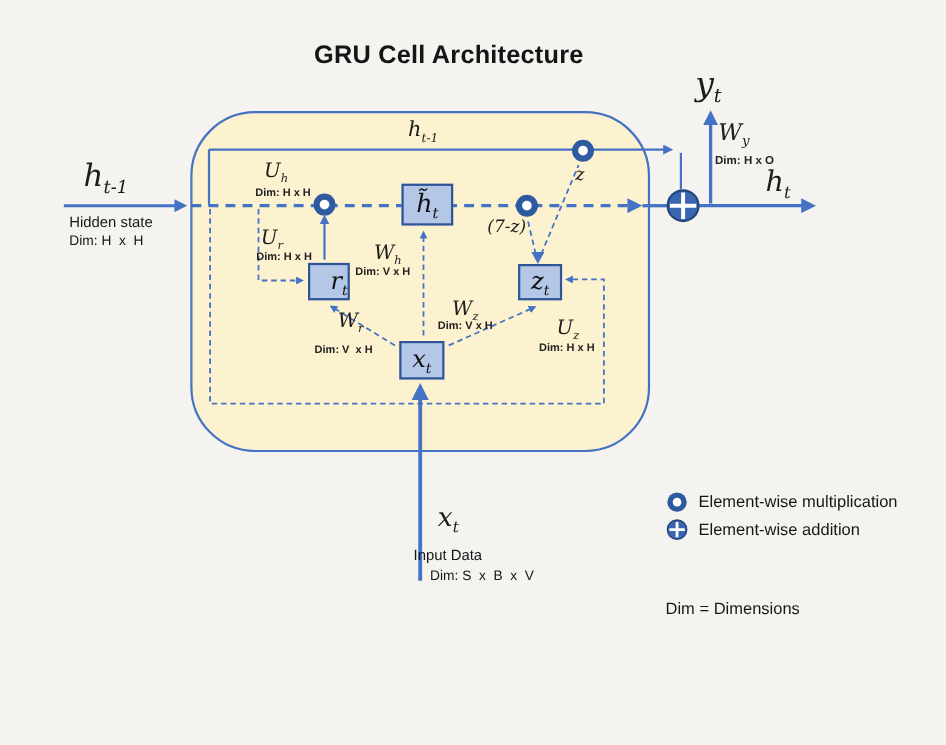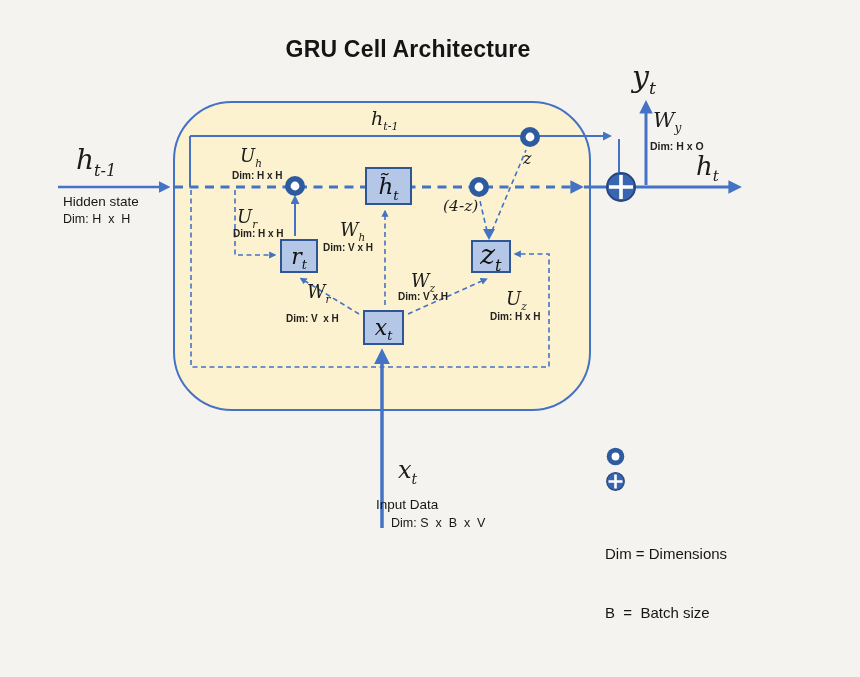--- a/index.html
+++ b/index.html
@@ -112,24 +112,24 @@
       <path d="M581,187 H605 M593,175 V199" stroke="#ffffff" stroke-width="3.6"></path>
       <circle cx="593" cy="187" r="2.4" fill="#ffffff"></circle>
     </g>
   </svg>
 
   <div class="title">GRU Cell Architecture</div>
 
   <div class="node" style="left:337px;top:167px;width:47px;height:38px;font-size:23px;align-items:center;">
     <span><span>h̃</span><sub>t</sub></span>
   </div>
-  <div class="node" style="left:252px;top:239px;width:38px;height:34px;font-size:22px;">
+  <div class="node" style="left:252px;top:239px;width:38px;height:34px;font-size:22px;justify-content:flex-end;">
     <span><span>r</span><sub>t</sub></span>
   </div>
-  <div class="node" style="left:443px;top:240px;width:40px;height:33px;font-size:28px;align-items:flex-end;">
+  <div class="node" style="left:443px;top:240px;width:40px;height:33px;font-size:22px;">
     <span><span>z</span><sub>t</sub></span>
   </div>
   <div class="node" style="left:335px;top:310px;width:41px;height:35px;font-size:22px;">
     <span><span>x</span><sub>t</sub></span>
   </div>
 
   <div class="math" style="left:48px;top:146px;font-size:28px;">
     <span>h</span><sub>t-1</sub>
   </div>
   <div class="cap" style="left:35px;top:194px;font-size:13.5px;">Hidden state</div>
@@ -149,21 +149,21 @@
   </div>
   <div class="dim-sm" style="left:622px;top:141px;font-size:10.5px;">Dim: H x O</div>
   <div class="math" style="left:668px;top:153px;font-size:26px;">
     <span>h</span><sub>t</sub>
   </div>
 
   <div class="math" style="left:343px;top:109px;font-size:19px;">
     <span>h</span><sub>t-1</sub>
   </div>
   <div class="math" style="left:495px;top:151px;font-size:16px;">z</div>
-  <div class="math" style="left:415px;top:199px;font-size:15.5px;">(4-z)</div>
+  <div class="math" style="left:415px;top:199px;font-size:15.5px;">(7-z)</div>
 
   <div class="math" style="left:212px;top:147px;font-size:18px;">
     <span>U</span><sub>h</sub>
   </div>
   <div class="dim-sm" style="left:204px;top:171px;">Dim: H x H</div>
 
   <div class="math" style="left:209px;top:208px;font-size:18px;">
     <span>U</span><sub>r</sub>
   </div>
   <div class="dim-sm" style="left:205px;top:229px;">Dim: H x H</div>
@@ -187,30 +187,31 @@
     <span>U</span><sub>z</sub>
   </div>
   <div class="dim-sm" style="left:462px;top:312px;">Dim: H x H</div>
 
   <div class="legend">
     <div class="legend-row">
       <svg width="21" height="21" viewBox="0 0 21 21">
         <circle cx="10.5" cy="10.5" r="8.8" fill="var(--circle-blue)"></circle>
         <circle cx="10.5" cy="10.5" r="3.9" fill="#ffffff"></circle>
       </svg>
+      <span class="lbl">Element-wise multiplication</span>
     </div>
     <div class="legend-row">
       <svg width="21" height="21" viewBox="0 0 21 21">
         <circle cx="10.5" cy="10.5" r="8.8" fill="#3a65b0" stroke="#24477d" stroke-width="1.2"></circle>
         <path d="M3.5,10.5 H17.5 M10.5,3.5 V17.5" stroke="#ffffff" stroke-width="2.6"></path>
         <circle cx="10.5" cy="10.5" r="1.6" fill="#ffffff"></circle>
       </svg>
+      <span class="lbl">Element-wise addition</span>
     </div>
     <div class="legend-defs">
       <div>Dim = Dimensions</div>
-      <div>B  =  Batch size</div>
       
       
       
     </div>
   </div>
 
 </div>
 
 </body></html>

